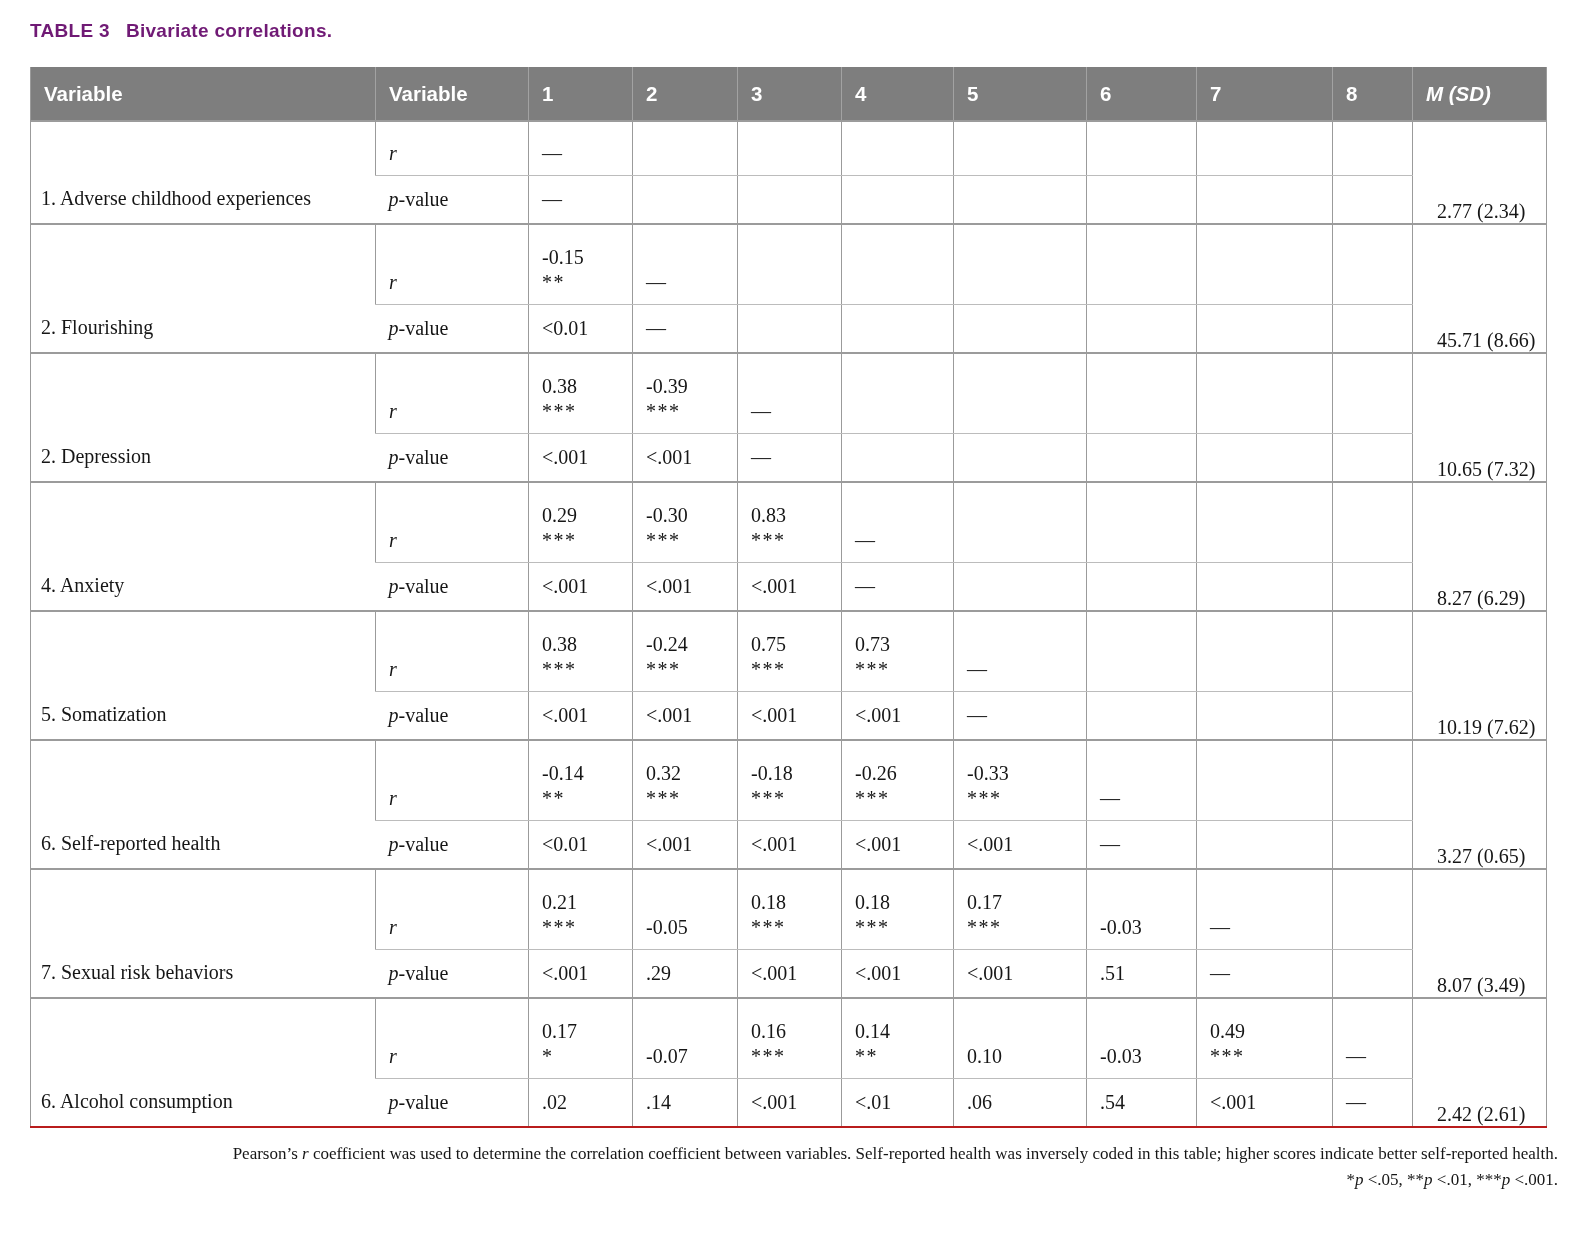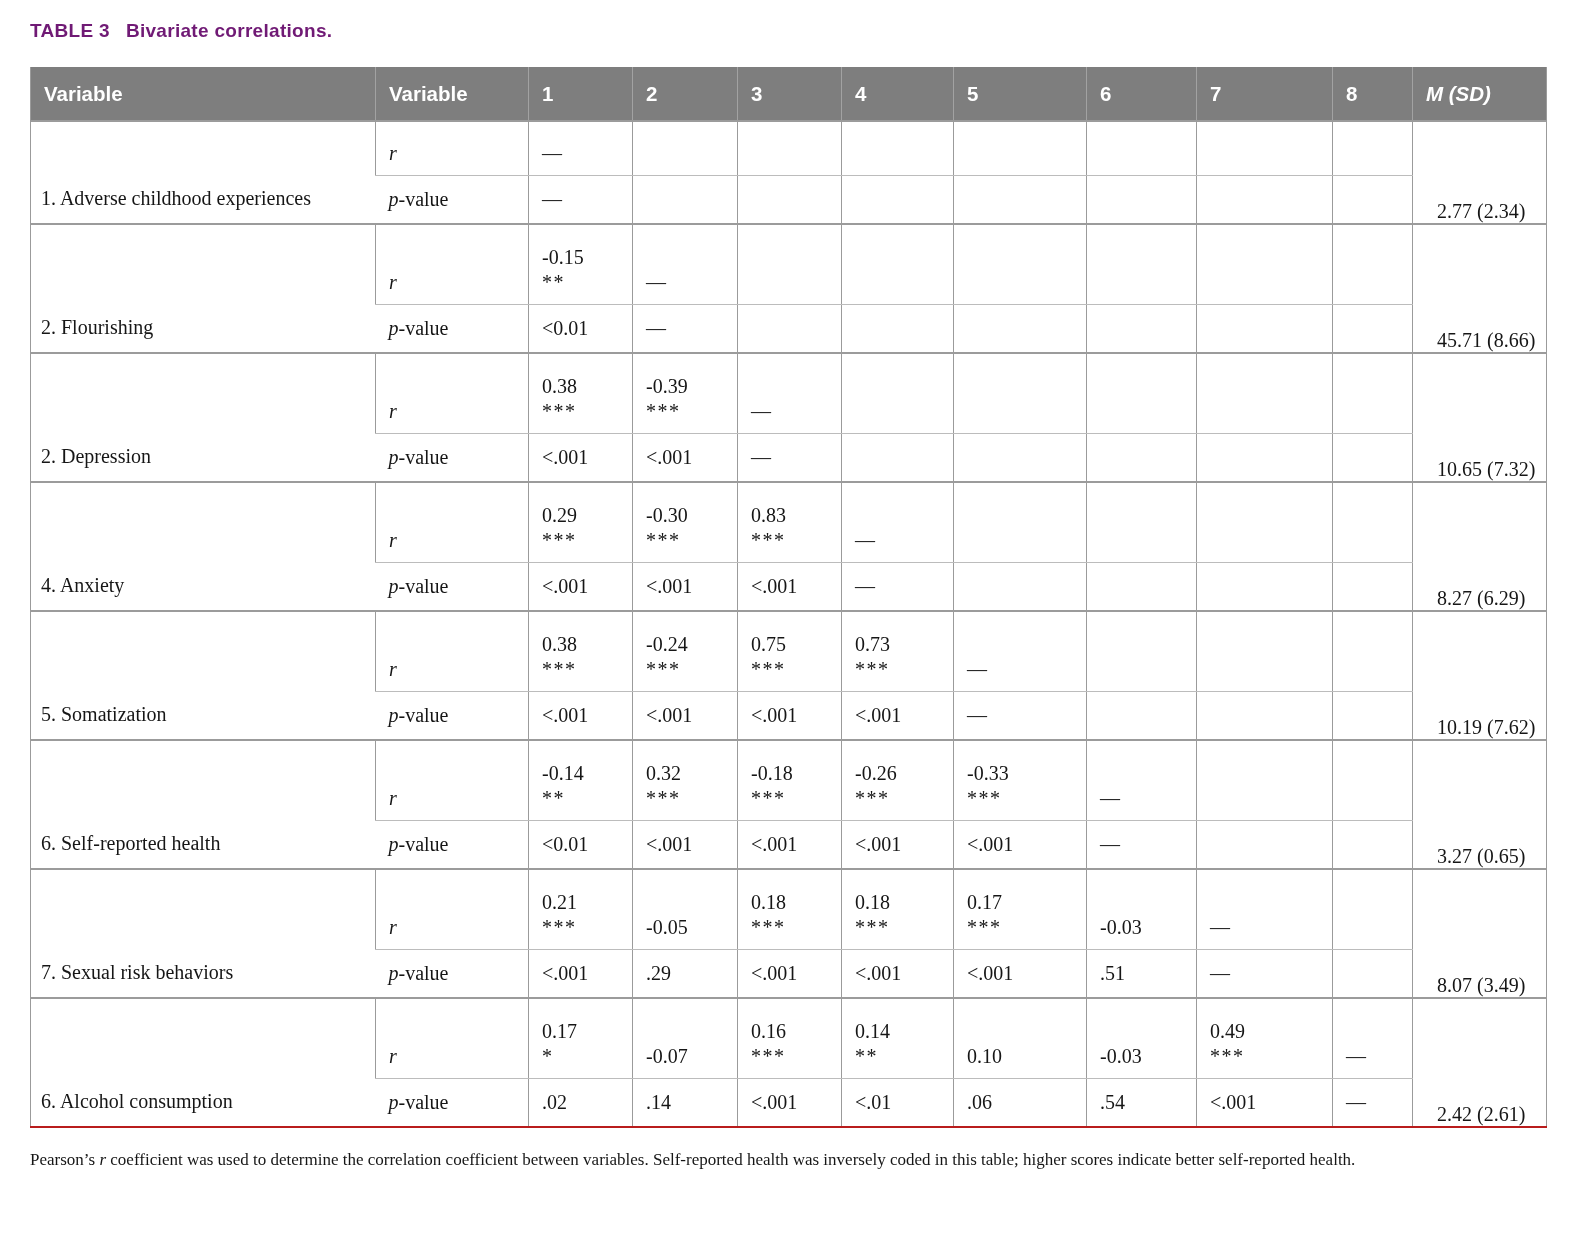--- a/index.html
+++ b/index.html
@@ -69,24 +69,25 @@
     padding: 13px 8px 0 24px;
   }
   td.stat-cell { padding: 0 6px 0 13px; }
   tr.r-row td.stat-cell { padding-bottom: 10px; }
   td.val-cell { padding: 0 6px 9px 13px; line-height: 25px; }
   td.p-cell   { padding: 0 6px 0 13px; }
   .stars { letter-spacing: 1.5px; }
 
   .footnote {
     width: 1528px;
-    margin-top: 19px;
+    margin-top: 13px;
     font-size: 17px;
     line-height: 26px;
     color: #161616;
+    text-align: right;
   }
 </style>
 </head>
 <body>
 
 <div class="page">
   <div class="table-title">
     <span class="label">TABLE 3</span><span class="caption">Bivariate correlations.</span>
   </div>
 
@@ -419,14 +420,15 @@
           <td class="p-cell">.06</td>
           <td class="p-cell">.54</td>
           <td class="p-cell">&lt;.001</td>
           <td class="p-cell">—</td>
         </tr>
       </tbody>
     </table>
 
   <div class="footnote">
     <div>Pearson’s <i>r</i> coefficient was used to determine the correlation coefficient between variables. Self-reported health was inversely coded in this table; higher scores indicate better self-reported health.</div>
+    <div>*<i>p</i> &lt;.05, **<i>p</i> &lt;.01, ***<i>p</i> &lt;.001.</div>
   </div>
 </div>
 
 </body></html>

